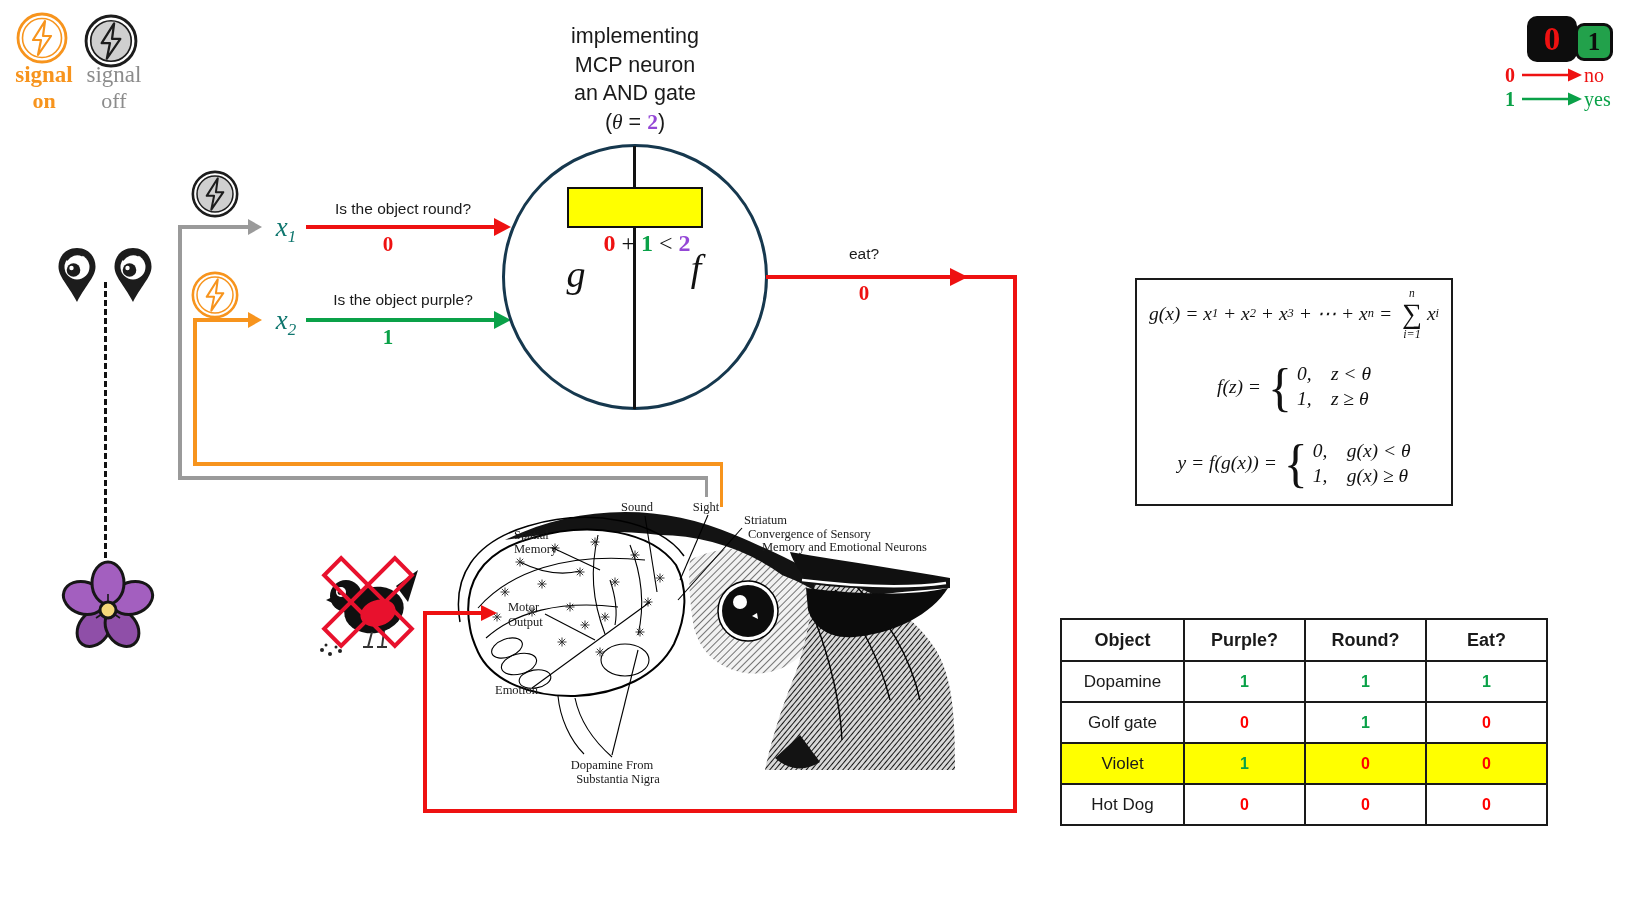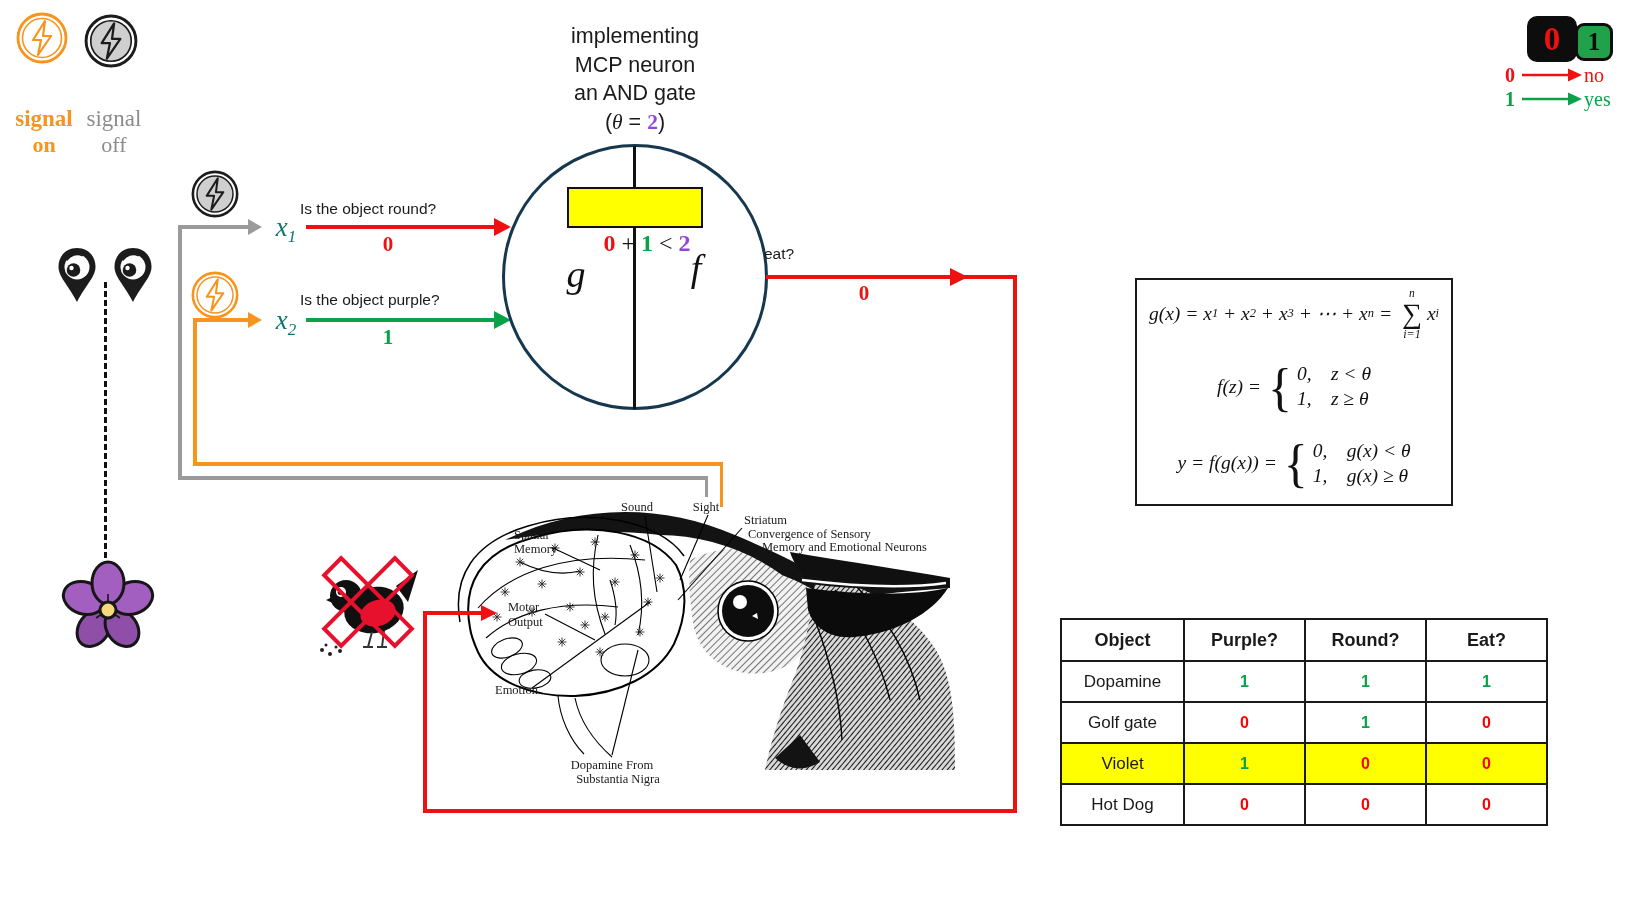--- a/index.html
+++ b/index.html
@@ -3,21 +3,21 @@
 <meta charset="utf-8">
 <style>
   html,body{margin:0;padding:0;background:#fff;}
   #canvas{position:relative;width:1640px;height:922px;background:#fff;overflow:hidden;
           font-family:"Liberation Sans",sans-serif;color:#111;}
   .abs{position:absolute;}
   .ln{position:absolute;}
   .tri{position:absolute;width:0;height:0;border-style:solid;}
   svg{overflow:visible;display:block;}
   
-  .sig-txt{position:absolute;width:72px;text-align:center;font-family:"Liberation Serif",serif;line-height:26px;margin-top:44px;}
+  .sig-txt{position:absolute;width:72px;text-align:center;font-family:"Liberation Serif",serif;line-height:26px;}
   .sig-on{font-weight:700;}
   
   .title{position:absolute;left:505px;top:22px;width:260px;text-align:center;
          font-size:21.5px;line-height:28.5px;color:#1a1a1a;}
   .theta-sym{font-family:"Liberation Serif",serif;font-style:italic;}
   .theta-val{font-family:"Liberation Serif",serif;font-weight:700;}
   
   .neuron-circle{position:absolute;left:502px;top:144px;width:266px;height:266px;border-radius:50%;
                  border:3px solid #16384E;box-sizing:border-box;background:#fff;}
   .neuron-divider{position:absolute;left:633px;top:146px;width:3px;height:263px;background:#111;}
@@ -25,21 +25,21 @@
         border:2px solid #111;box-sizing:border-box;text-align:center;line-height:36px;
         font-family:"Liberation Serif",serif;font-size:24px;white-space:pre;}
   .ybox .b{font-weight:700;}
   .mvar{font-family:"Liberation Serif",serif;font-style:italic;}
   .gf{position:absolute;width:44px;text-align:center;font-family:"Liberation Serif",serif;
       font-style:italic;font-size:38px;color:#111;}
   .xlab{position:absolute;width:44px;text-align:center;font-family:"Liberation Serif",serif;
         font-style:italic;font-size:27px;color:#0f766e;}
   .xlab sub{font-size:17px;font-style:italic;}
   
-  .q{position:absolute;width:206px;font-size:15.5px;color:#1a1a1a;}
+  .q{position:absolute;width:206px;text-align:center;font-size:15.5px;color:#1a1a1a;}
   .val{position:absolute;width:90px;text-align:center;font-family:"Liberation Serif",serif;
        font-weight:700;font-size:21px;}
   
   .c-red{color:#EE1111;} .c-green{color:#0AA148;} .c-purple{color:#9447D6;}
   .c-orange{color:#F7941D;} .c-gray{color:#8C8C8C;}
   
   .bin0{position:absolute;left:1527px;top:16px;width:50px;height:46px;background:#0d0d0d;border-radius:10px;
         text-align:center;line-height:46px;font-family:"Liberation Serif",serif;font-weight:700;font-size:33px;}
   .bin1{position:absolute;left:1575px;top:23px;width:38px;height:38px;background:#22A14B;border-radius:9px;
         border:3px solid #0d0d0d;box-sizing:border-box;text-align:center;line-height:32px;

